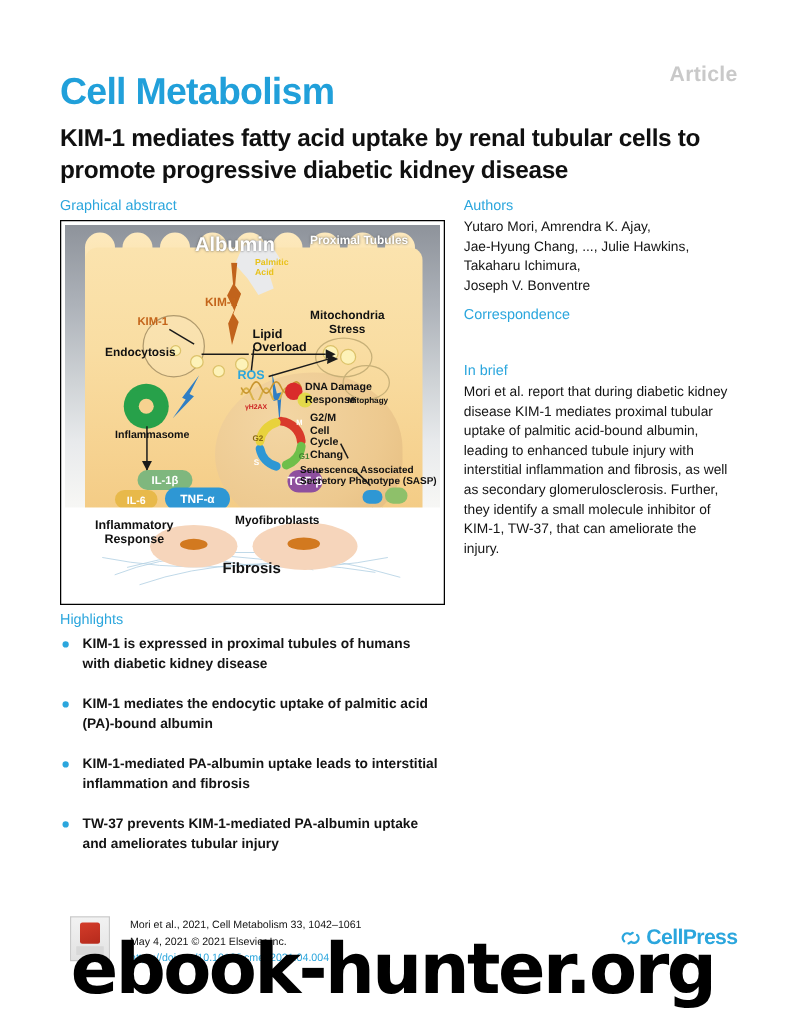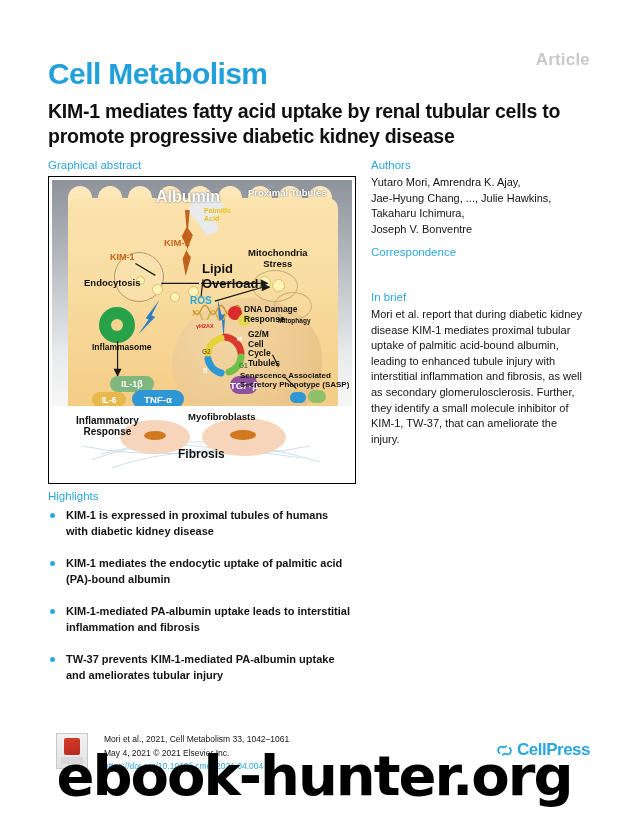--- a/index.html
+++ b/index.html
@@ -126,21 +126,21 @@
     font-weight: bold;
     line-height: 1.12;
     white-space: pre-line;
   }
   .lbl-albumin  { left: 104px; top: 8px;  font-size: 16px; color: #ffffff; text-shadow: 0 0 2px #555; }
   .lbl-pt       { left: 196px; top: 8px;  font-size: 9.5px; color: #ffffff; text-shadow: 0 0 2px #555; }
   .lbl-pa       { left: 152px; top: 27px; font-size: 7px;  color: #e8c21c; }
   .lbl-kim1-b   { left: 112px; top: 58px; font-size: 9.5px; color: #c4651b; }
   .lbl-kim1-a   { left: 58px;  top: 72px; font-size: 9px;  color: #c4651b; }
   .lbl-endo     { left: 32px;  top: 98px; font-size: 9.5px; color: #111; }
-  .lbl-lipid    { left: 150px; top: 82px; font-size: 13px; color: #111; }
+  .lbl-lipid    { left: 150px; top: 82px; font-size: 10px; color: #111; }
   .lbl-mito     { left: 196px; top: 68px; font-size: 9.5px; color: #111; text-align: center; }
   .lbl-mitoph   { left: 226px; top: 137px; font-size: 6.5px; color: #111; }
   .lbl-ros      { left: 138px; top: 115px; font-size: 10px; color: #2ba6dd; }
   .lbl-dna      { left: 192px; top: 125px; font-size: 8.5px; color: #111; }
   .lbl-g2m      { left: 196px; top: 150px; font-size: 8.5px; color: #111; }
   .lbl-sasp     { left: 188px; top: 192px; font-size: 8px; color: #111; }
   .lbl-yh2ax    { left: 144px; top: 143px; font-size: 5.5px; color: #cc2222; }
   .lbl-inflamm  { left: 40px;  top: 163px; font-size: 8.5px; color: #111; }
   .lbl-infresp  { left: 24px;  top: 235px; font-size: 10px; color: #111; text-align: center; }
   .lbl-myofib   { left: 136px; top: 232px; font-size: 9.5px; color: #111; }
@@ -487,21 +487,21 @@
 Overload</div>
       <div class="ga-label lbl-mito">Mitochondria
 Stress</div>
       <div class="ga-label lbl-mitoph">Mitophagy</div>
       <div class="ga-label lbl-ros">ROS</div>
       <div class="ga-label lbl-dna">DNA Damage
 Response</div>
       <div class="ga-label lbl-g2m">G2/M
 Cell
 Cycle
-Tubules</div>
+Chang</div>
       <div class="ga-label lbl-sasp">Senescence Associated
 Secretory Phenotype (SASP)</div>
       <div class="ga-label lbl-yh2ax">γH2AX</div>
       <div class="ga-label lbl-inflamm">Inflammasome</div>
       <div class="ga-label lbl-infresp">Inflammatory
 Response</div>
       <div class="ga-label lbl-myofib">Myofibroblasts</div>
       <div class="ga-label lbl-fibrosis">Fibrosis</div>
 
     </div>

